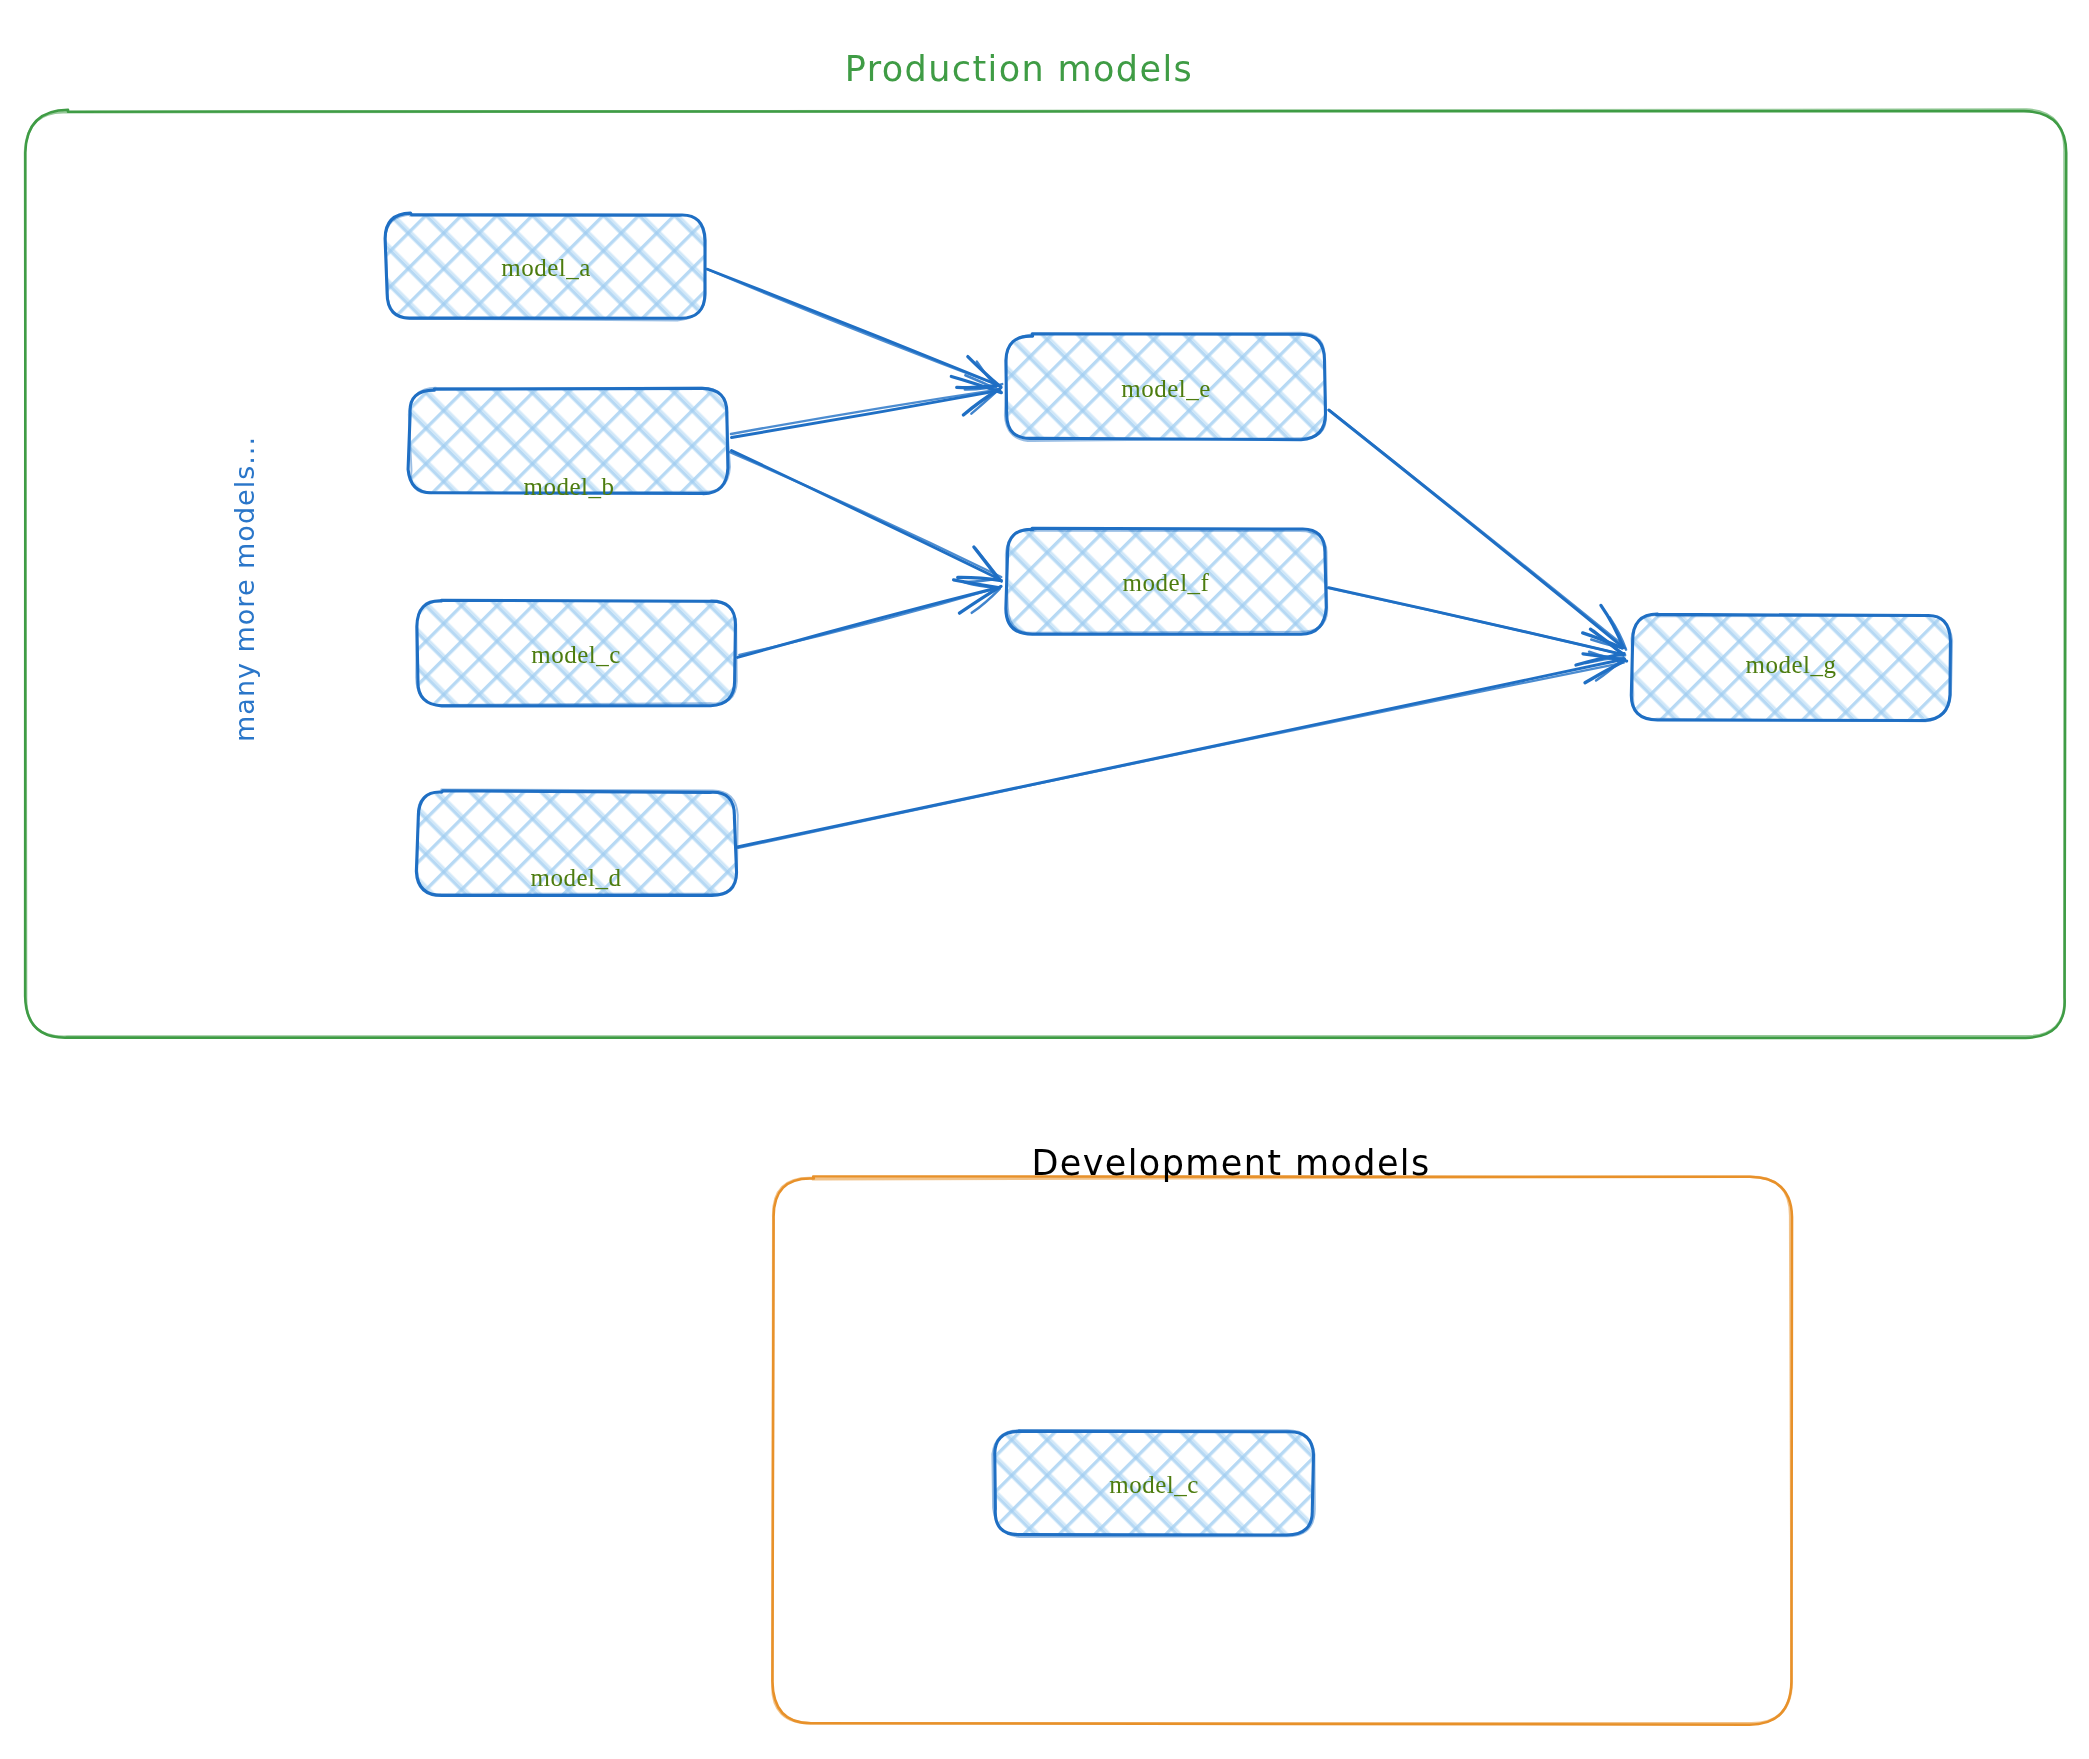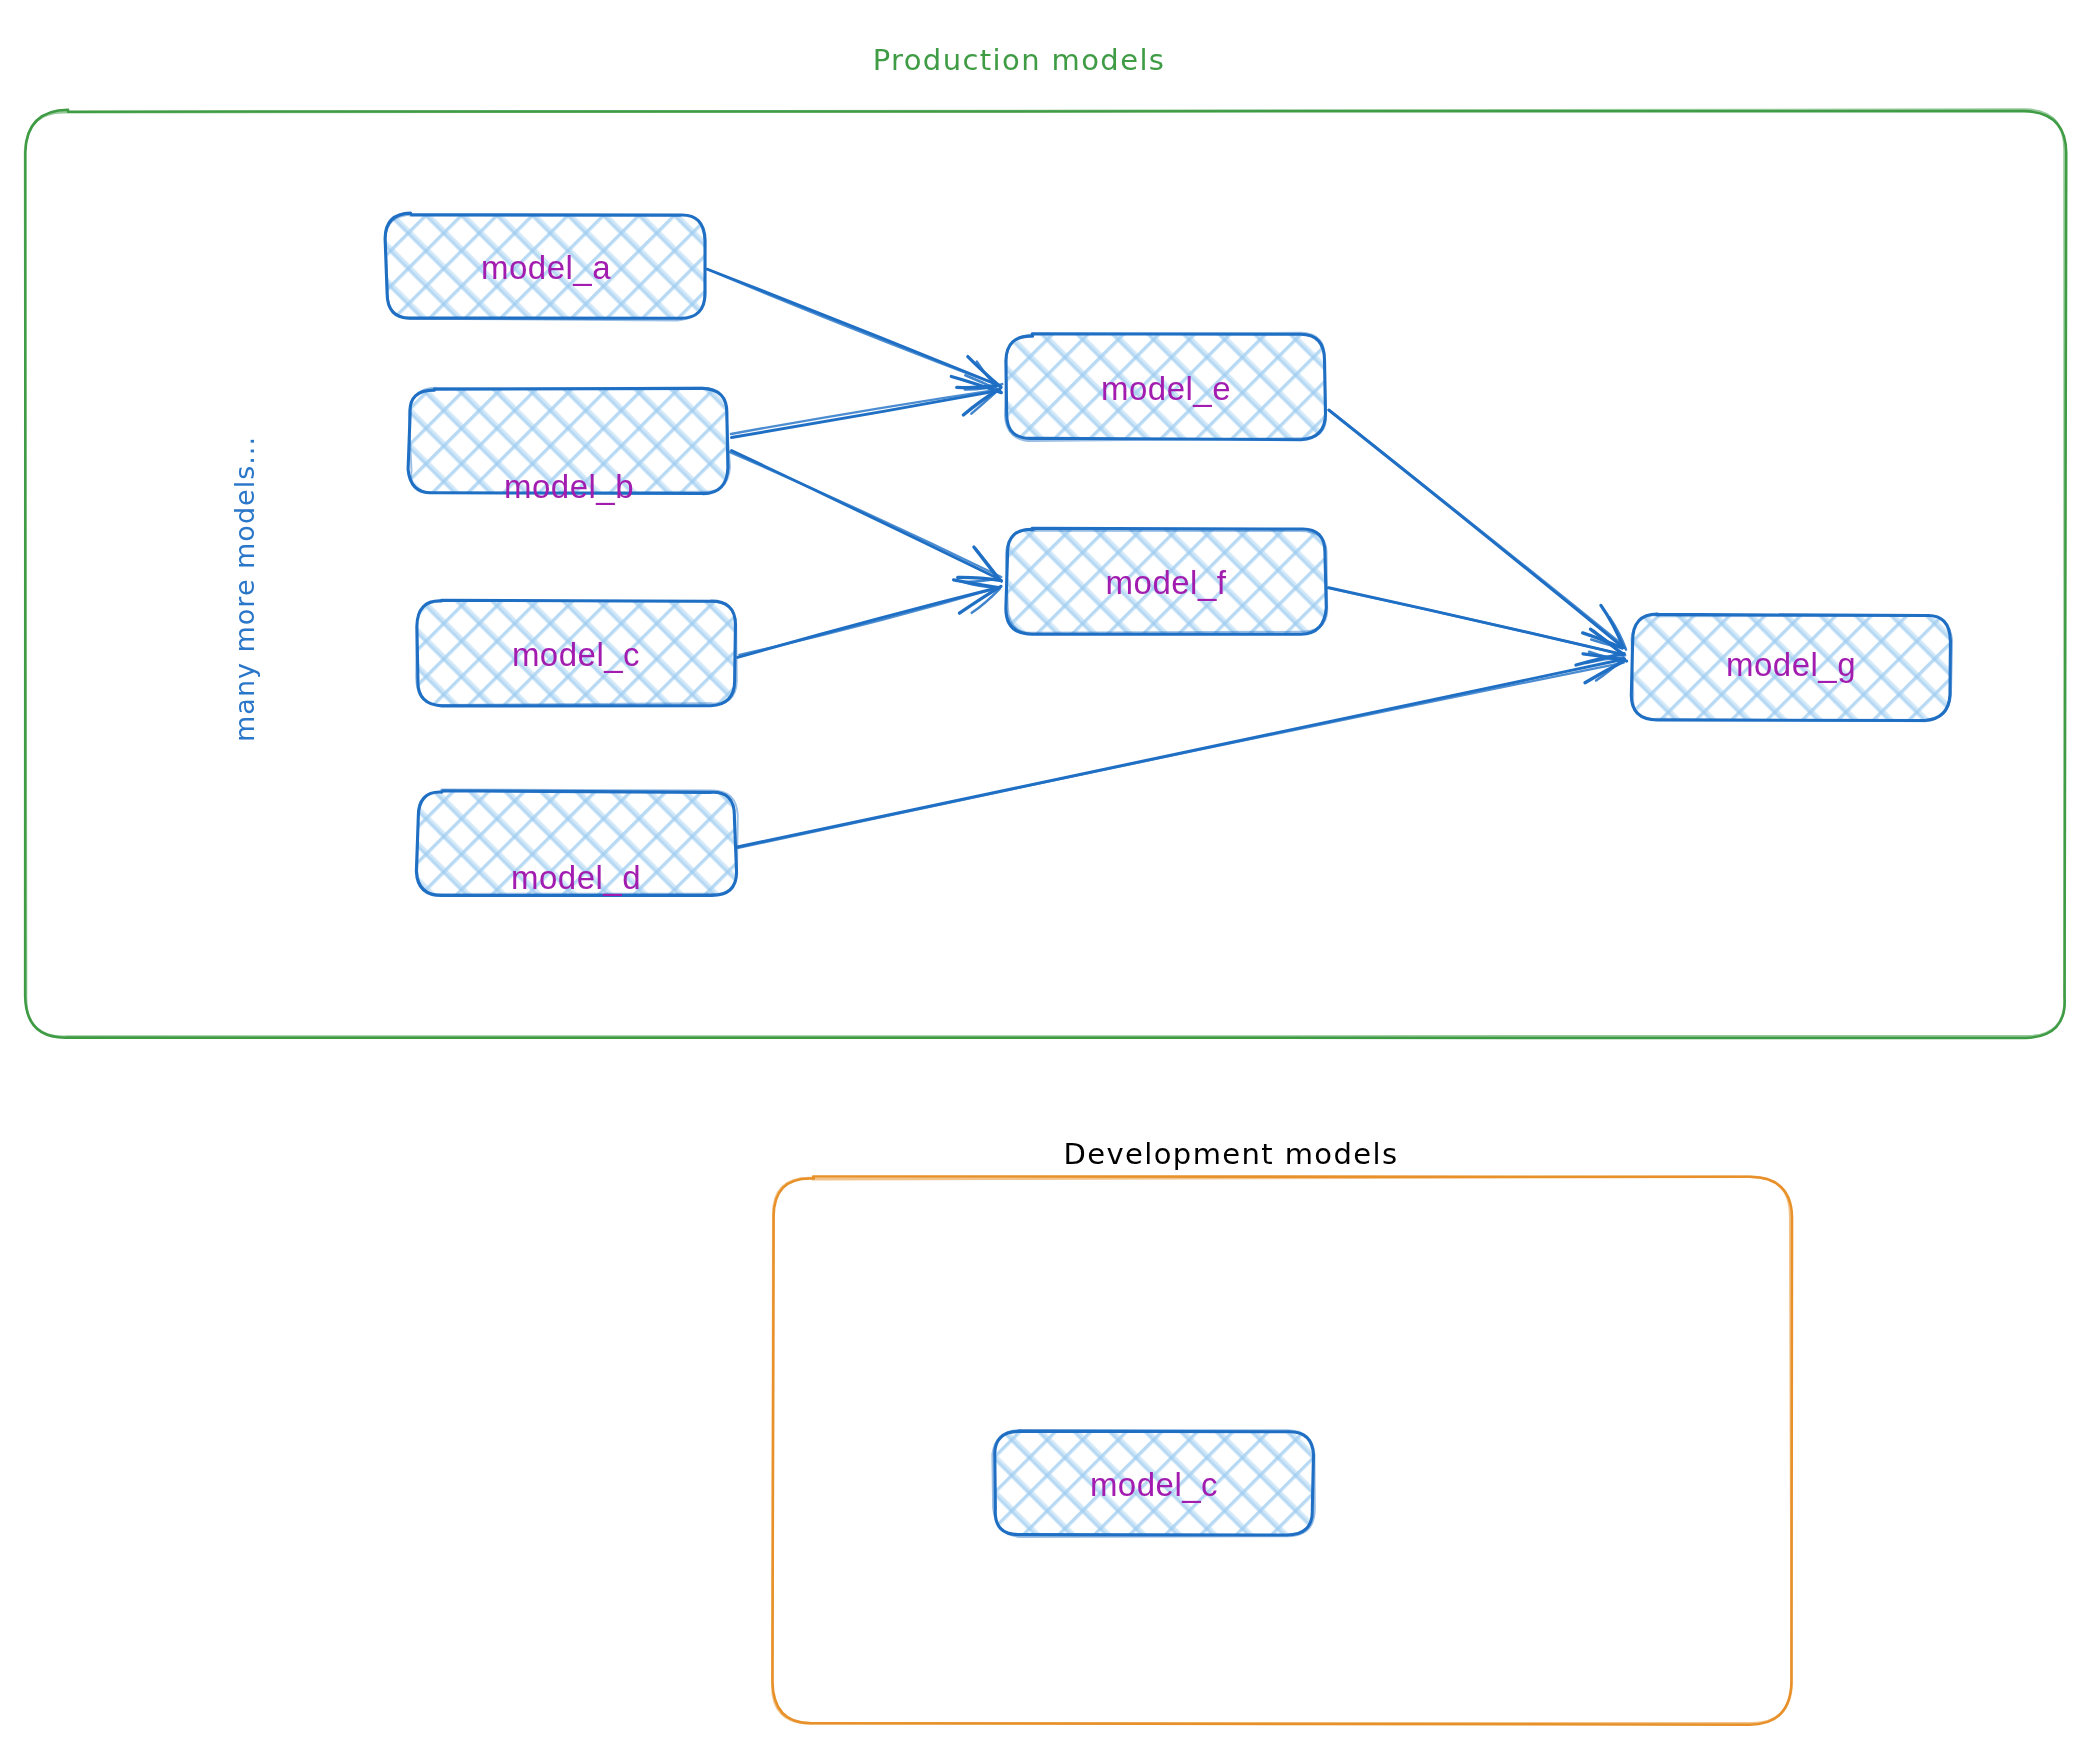--- a/index.html
+++ b/index.html
@@ -21,33 +21,34 @@
     position: absolute;
     left: 0;
     top: 0;
     width: 2089px;
     height: 1759px;
   }
   .group-label {
     position: absolute;
     white-space: nowrap;
     font-family: "DejaVu Sans", sans-serif;
-    font-size: 29px;
+    font-size: 35px;
     font-weight: 400;
     letter-spacing: 1.4px;
     transform: translateX(-50%);
+    margin-top: 6px;
   }
   .group-label.prod { color: #3f9c45; }
   .group-label.dev  { color: #000000; }
   .node-label {
     position: absolute;
     white-space: nowrap;
-    color: #a21caf;
-    font-family: Liberation Sans, sans-serif;
-    font-size: 33px;
+    color: #4d7c0f;
+    font-family: Liberation Serif, serif;
+    font-size: 25px;
     letter-spacing: 0.5px;
     transform: translate(-50%, -50%);
   }
   .side-label {
     position: absolute;
     white-space: nowrap;
     color: #2a76c9;
     font-family: "DejaVu Sans", sans-serif;
     font-size: 27px;
     letter-spacing: 1px;

